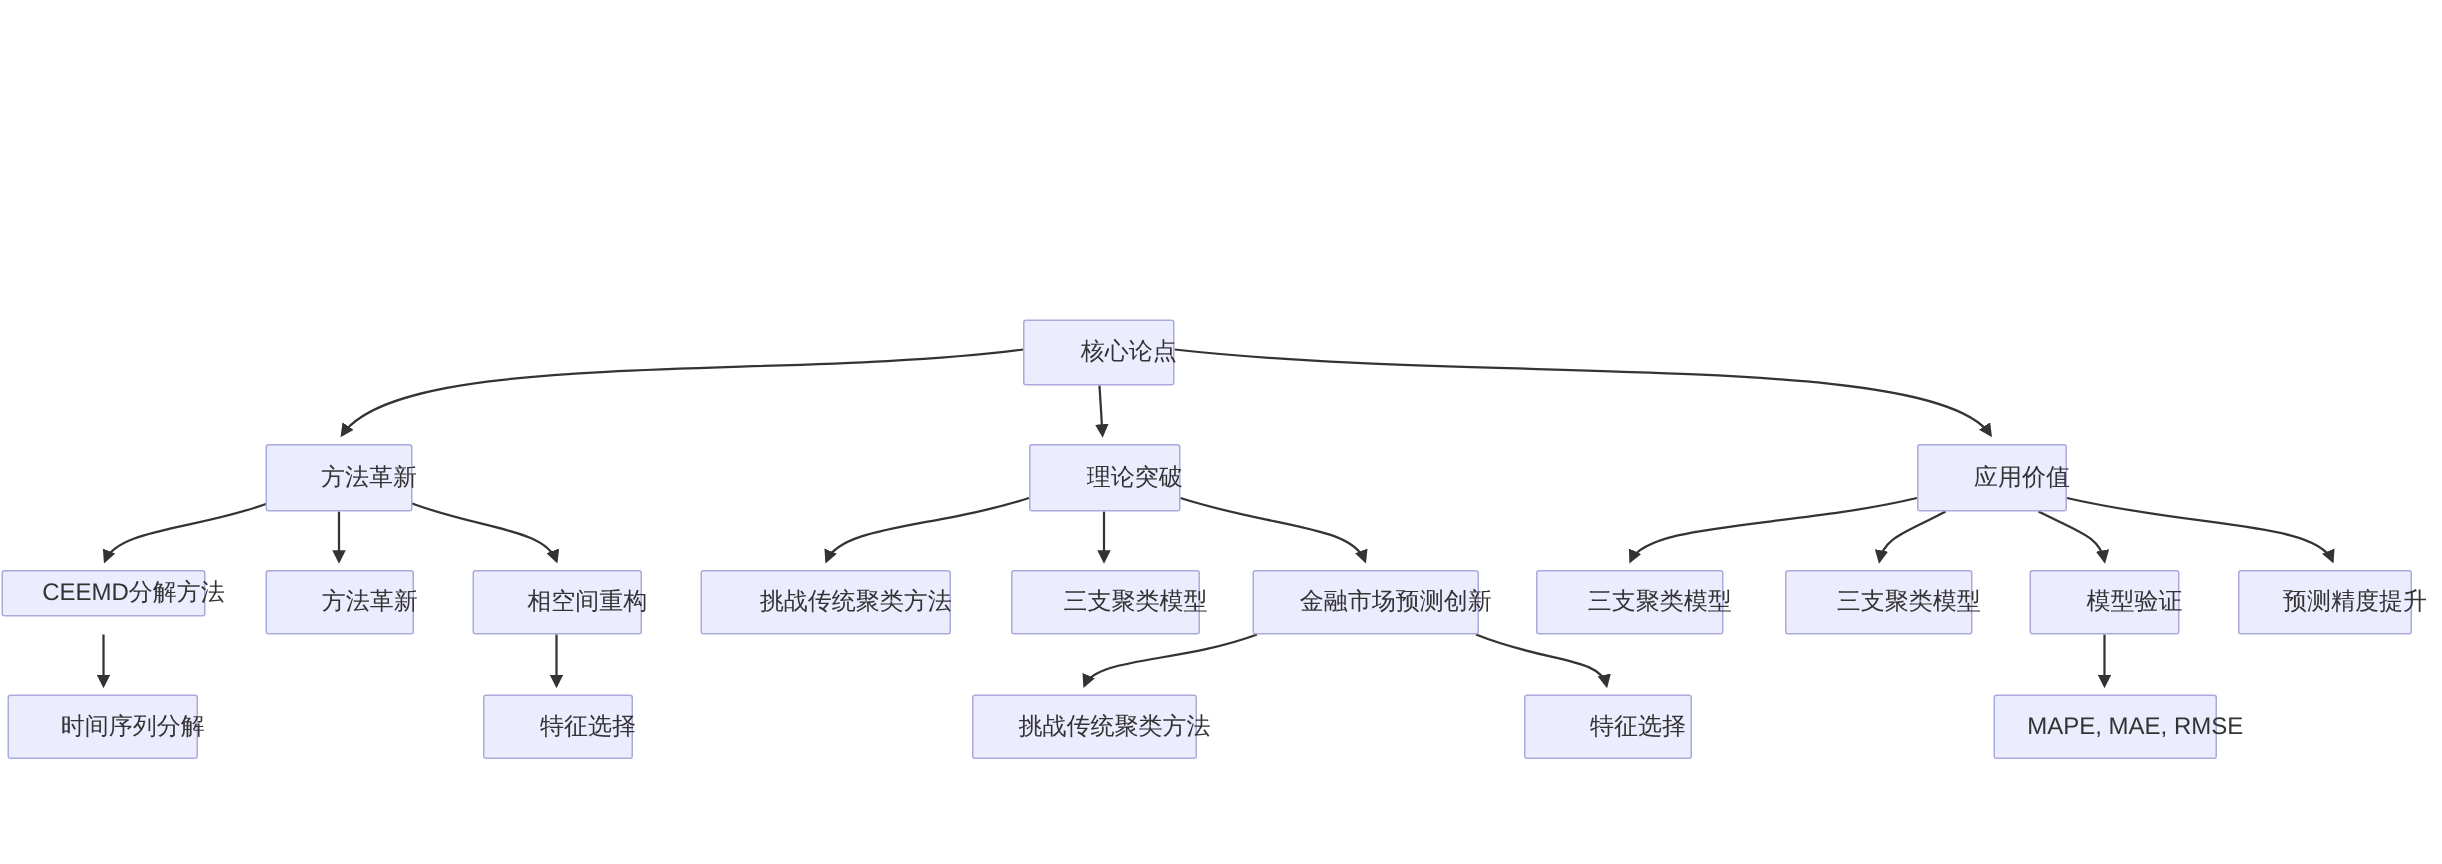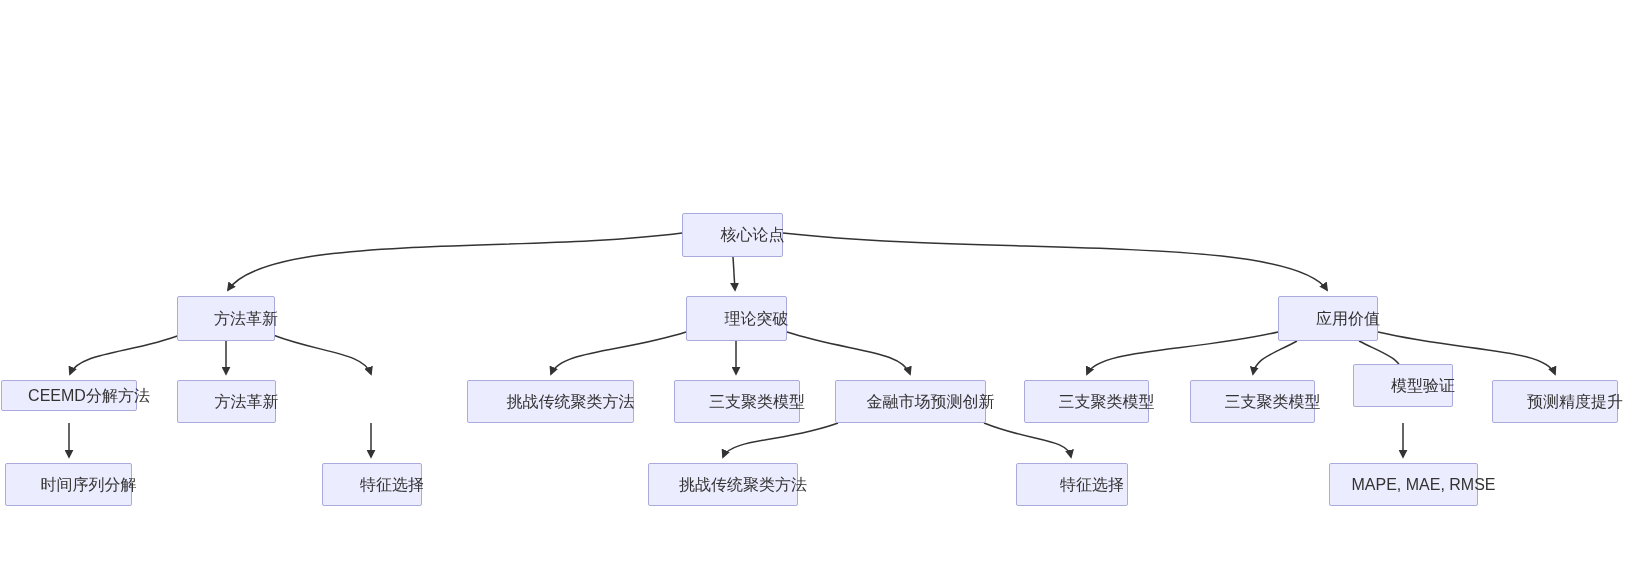--- a/index.html
+++ b/index.html
@@ -79,39 +79,42 @@
   <div class="node" style="left:1278px;top:296px;width:100px;height:45px">
       <span>应用价值</span>
     </div>
 
   <div class="node" style="left:1px;top:380px;width:136px;height:31px">
       <span>CEEMD分解方法</span>
     </div>
   <div class="node" style="left:177px;top:380px;width:99px;height:43px">
       <span>方法革新</span>
     </div>
+  <div class="node" style="left:315px;top:380px;width:113px;height:43px">
+      <span>相空间重构</span>
+    </div>
   <div class="node" style="left:467px;top:380px;width:167px;height:43px">
       <span>挑战传统聚类方法</span>
     </div>
   <div class="node" style="left:674px;top:380px;width:126px;height:43px">
       <span>三支聚类模型</span>
     </div>
   <div class="node" style="left:835px;top:380px;width:151px;height:43px">
       <span>金融市场预测创新</span>
     </div>
   <div class="node" style="left:1024px;top:380px;width:125px;height:43px">
       <span>三支聚类模型</span>
     </div>
   <div class="node" style="left:1190px;top:380px;width:125px;height:43px">
       <span>三支聚类模型</span>
     </div>
-  <div class="node" style="left:1353px;top:364px;width:100px;height:43px">
+  <div class="node" style="left:1353px;top:380px;width:100px;height:43px">
       <span>模型验证</span>
     </div>
-  <div class="node" style="left:1492px;top:380px;width:126px;height:43px">
+  <div class="node" style="left:1492px;top:380px;width:116px;height:43px">
       <span>预测精度提升</span>
     </div>
 
   <div class="node" style="left:5px;top:463px;width:127px;height:43px">
       <span>时间序列分解</span>
     </div>
   <div class="node" style="left:322px;top:463px;width:100px;height:43px">
       <span>特征选择</span>
     </div>
   <div class="node" style="left:648px;top:463px;width:150px;height:43px">

